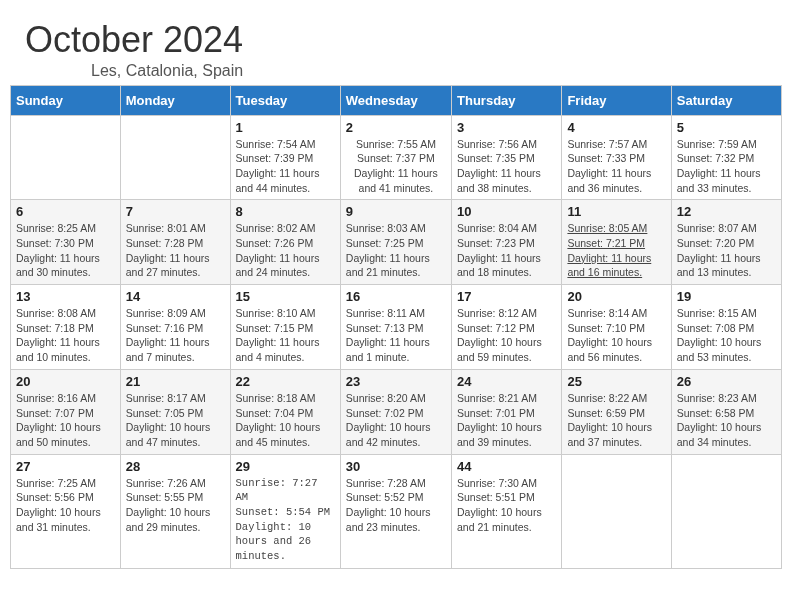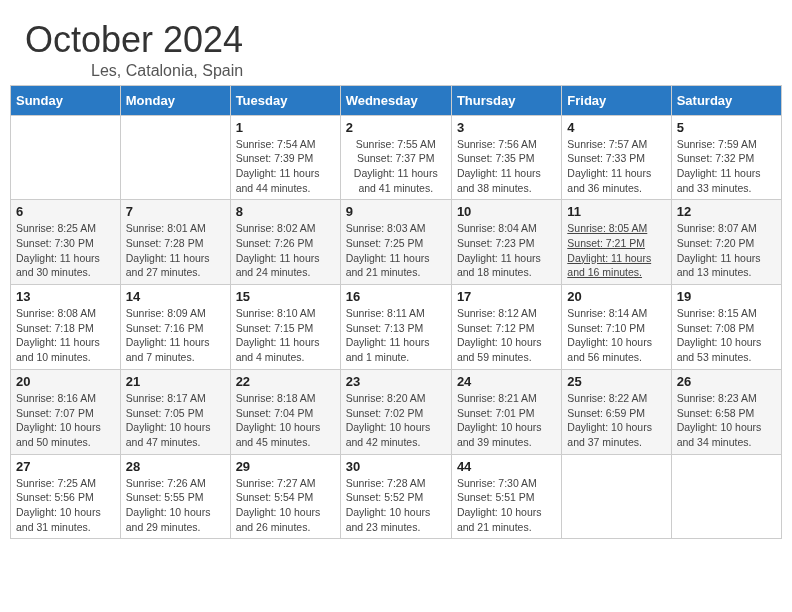--- a/index.html
+++ b/index.html
@@ -289,21 +289,21 @@
 Daylight: 10 hours and 31 minutes.</div>
         </td>
         <td>
           <span class="day-number">28</span>
           <div class="day-info" style="white-space: pre-line;">Sunrise: 7:26 AM
 Sunset: 5:55 PM
 Daylight: 10 hours and 29 minutes.</div>
         </td>
         <td>
           <span class="day-number">29</span>
-          <div class="day-info" style="white-space: pre-line;">Sunrise: 7:27 AM
+          <div class="day-info" style="white-space: pre-line; font-family: Liberation Mono, monospace;">Sunrise: 7:27 AM
 Sunset: 5:54 PM
 Daylight: 10 hours and 26 minutes.</div>
         </td>
         <td>
           <span class="day-number">30</span>
           <div class="day-info" style="white-space: pre-line;">Sunrise: 7:28 AM
 Sunset: 5:52 PM
 Daylight: 10 hours and 23 minutes.</div>
         </td>
         <td>

